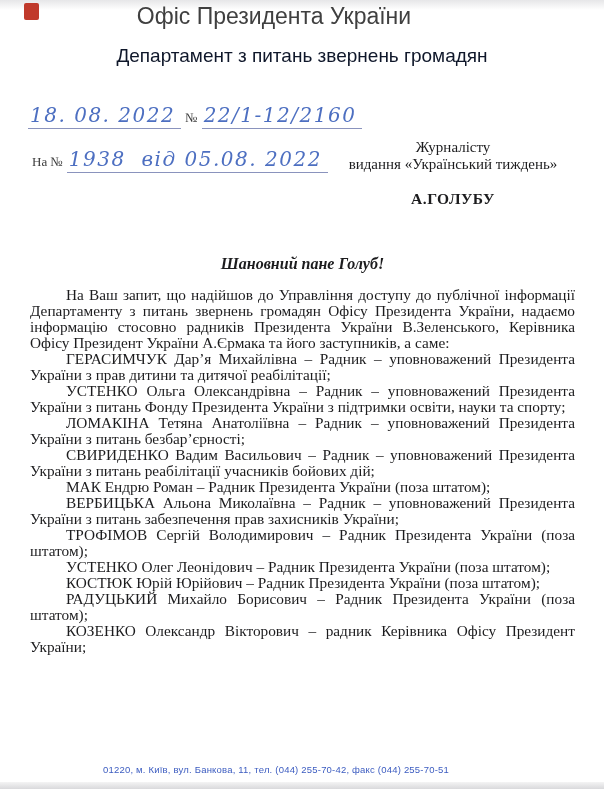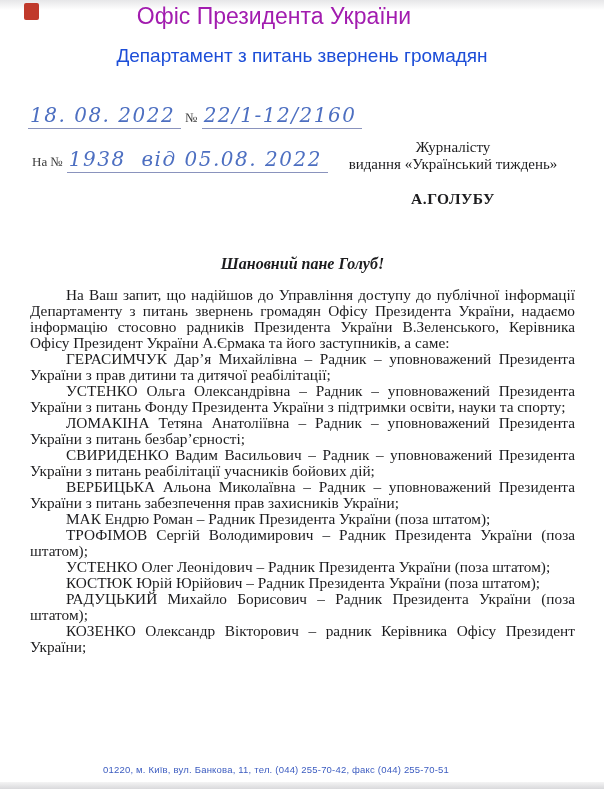--- a/index.html
+++ b/index.html
@@ -21,28 +21,28 @@
   }
   .red-mark{
     position:absolute;left:24px;top:3px;width:15px;height:17px;
     background:#c0392b;border-radius:2px;
   }
   .org-title{
     position:absolute;top:3px;left:0;width:548px;
     text-align:center;
     font-family:"Liberation Sans", sans-serif;
     font-size:23px;line-height:26px;
-    color:#a21caf;
+    color:#404040;
   }
   .dept-title{
     position:absolute;top:45px;left:0;width:604px;
     text-align:center;
     font-family:"Liberation Sans", sans-serif;
     font-size:19px;line-height:22px;
-    color:#1d4ed8;
+    color:#0f172a;
   }
   .reg-line{
     position:absolute;left:28px;
     display:flex;align-items:baseline;
     white-space:nowrap;
     margin-top:9px;
   }
   .reg-line-1{top:94px;}
   .reg-line-2{top:138px;}
   .hand{
@@ -122,22 +122,22 @@
 
   <div class="salutation">Шановний пане Голуб!</div>
 
   <div class="body-block">
     <p>На Ваш запит, що надійшов до Управління доступу до публічної інформації Департаменту з питань звернень громадян Офісу Президента України, надаємо інформацію стосовно радників Президента України В.Зеленського, Керівника Офісу Президент України А.Єрмака та його заступників, а саме:</p>
     <div>
         <p>ГЕРАСИМЧУК Дар’я Михайлівна – Радник – уповноважений Президента України з прав дитини та дитячої реабілітації;</p>
         <p>УСТЕНКО Ольга Олександрівна – Радник – уповноважений Президента України з питань Фонду Президента України з підтримки освіти, науки та спорту;</p>
         <p>ЛОМАКІНА Тетяна Анатоліївна – Радник – уповноважений Президента України з питань безбар’єрності;</p>
         <p>СВИРИДЕНКО Вадим Васильович – Радник – уповноважений Президента України з питань реабілітації учасників бойових дій;</p>
+        <p>МАК Ендрю Роман – Радник Президента України (поза штатом);</p>
         <p>ВЕРБИЦЬКА Альона Миколаївна – Радник – уповноважений Президента України з питань забезпечення прав захисників України;</p>
-        <p>МАК Ендрю Роман – Радник Президента України (поза штатом);</p>
         <p>ТРОФІМОВ Сергій Володимирович – Радник Президента України (поза штатом);</p>
         <p>УСТЕНКО Олег Леонідович – Радник Президента України (поза штатом);</p>
         <p>КОСТЮК Юрій Юрійович – Радник Президента України (поза штатом);</p>
         <p>РАДУЦЬКИЙ Михайло Борисович – Радник Президента України (поза штатом);</p>
         <p>КОЗЕНКО Олександр Вікторович – радник Керівника Офісу Президент України;</p>
       </div>
   </div>
 
   <div class="footer-line">01220, м. Київ, вул. Банкова, 11, тел. (044) 255-70-42, факс (044) 255-70-51</div>
 

